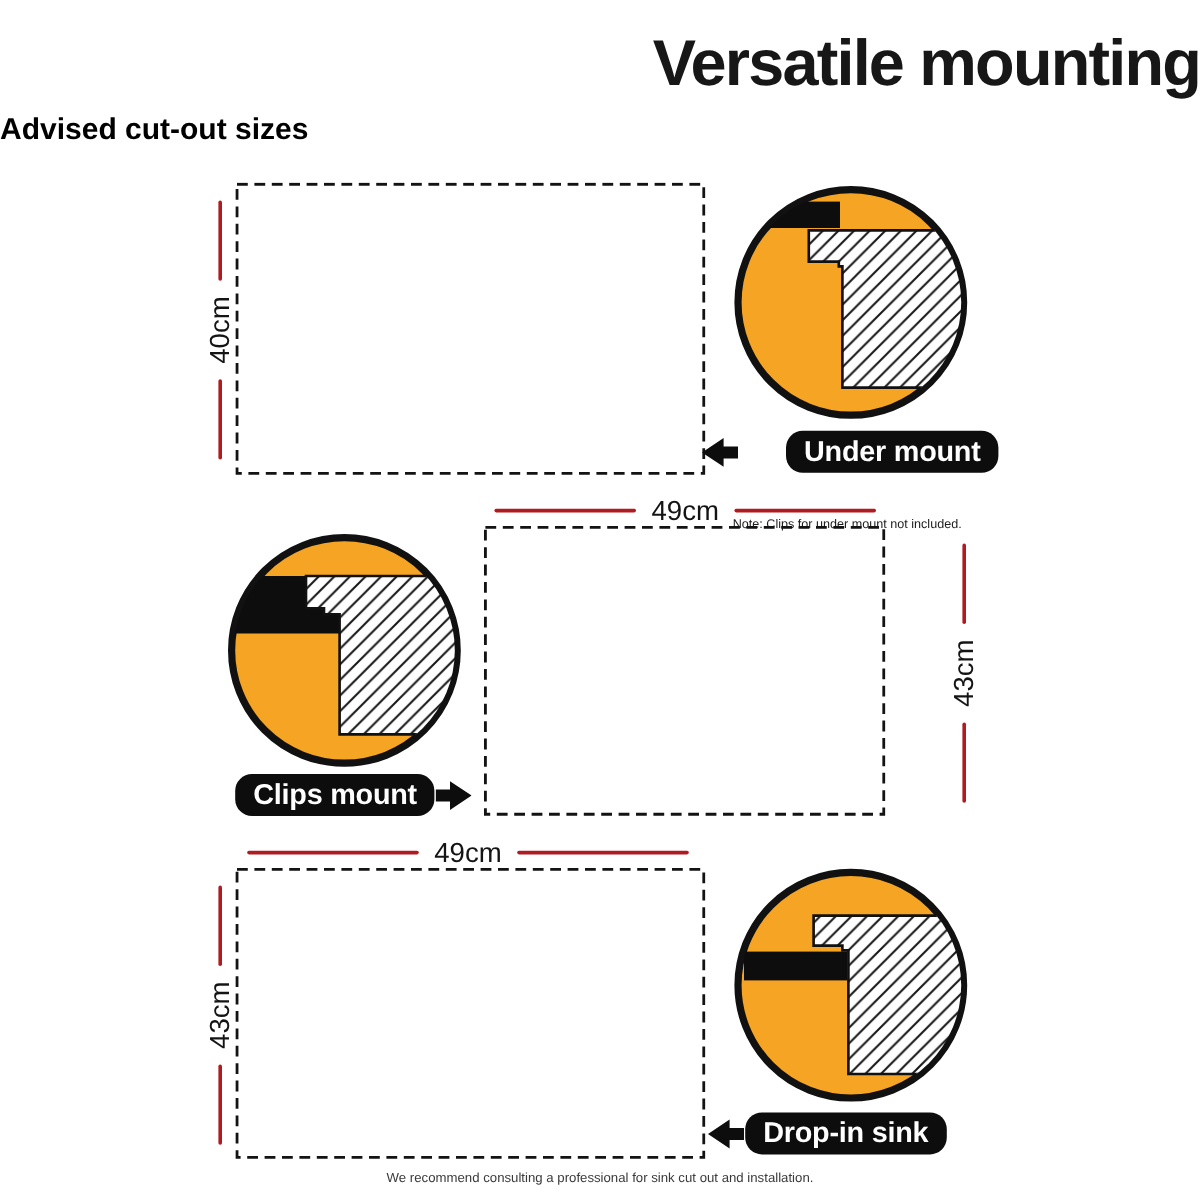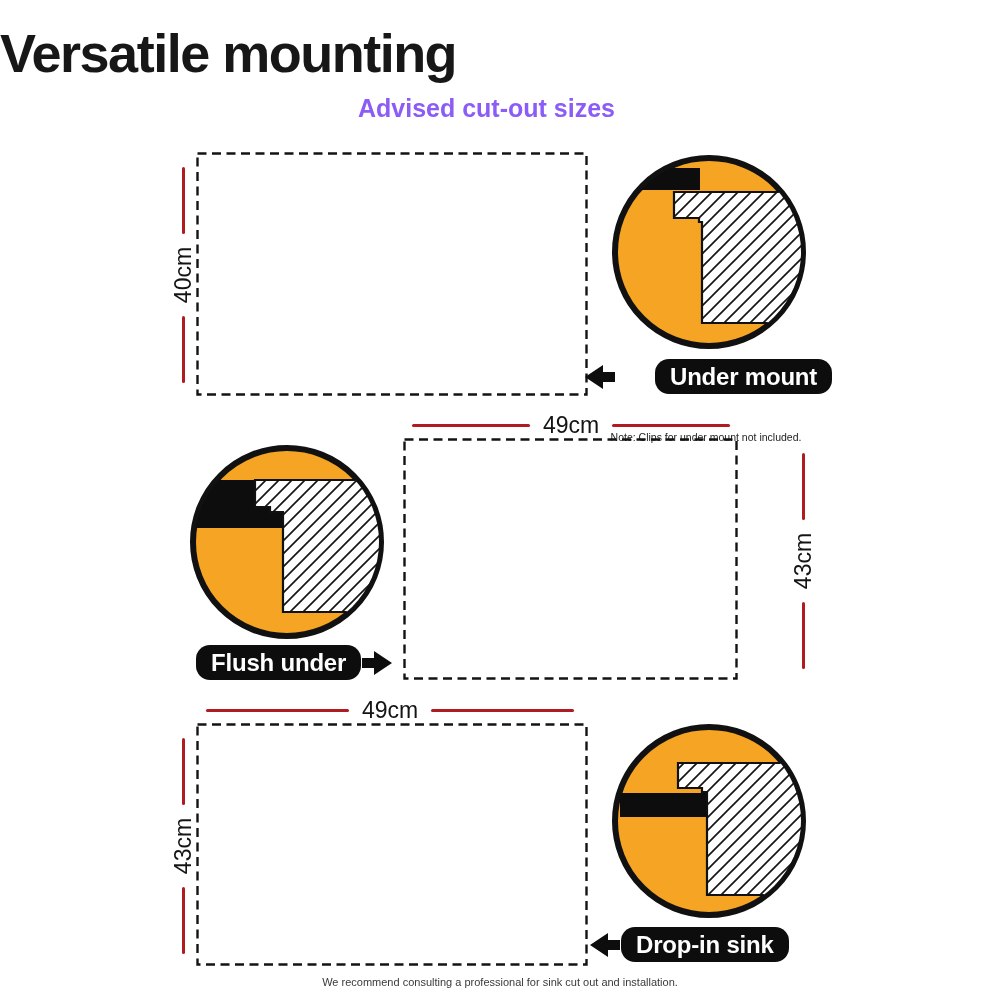--- a/index.html
+++ b/index.html
@@ -3,26 +3,26 @@
 <meta charset="utf-8">
 <style>
   html,body { margin:0; padding:0; background:#ffffff; }
   .page {
     position:relative; width:1000px; height:1000px; background:#ffffff;
     font-family:"Liberation Sans", sans-serif; color:#151515; overflow:hidden;
     --red:#b01b21; --ink:#0d0d0d; --orange:#f5a423;
   }
   .abs { position:absolute; }
   .title {
-    top:22px; left:0; width:1000px; text-align:left;
+    top:22px; left:0; width:1000px; text-align:right;
     font-size:54px; font-weight:800; letter-spacing:-1.5px; color:#171717;
   }
   .subtitle {
-    top:94px; left:0; width:973px; text-align:center;
-    font-size:25px; font-weight:600; color:#8b5cf6;
+    top:94px; left:0; width:973px; text-align:left;
+    font-size:25px; font-weight:600; color:#000000;
   }
   .dim {
     display:flex; align-items:center; gap:13px; height:28px;
   }
   .dim-line { flex:1; height:3px; background:var(--red); border-radius:2px; }
   .dim-text { font-size:23px; color:#141414; white-space:nowrap; line-height:28px; }
   .rot { transform:rotate(-90deg); }
   .pill-row { display:flex; align-items:center; gap:1px; }
   .pill {
     background:var(--ink); color:#ffffff; height:35px; padding:0 15px;
@@ -92,21 +92,21 @@
           <circle cx="100" cy="100" r="92"></circle>
         </clipPath>
     </defs>
     <circle cx="100" cy="100" r="94" fill="#f5a423" stroke="#111111" stroke-width="6"></circle>
     <g clip-path="url(#clipF)">
       <polygon points="-5,38 68,38 68,65 83,65 83,70 96,70 96,86 -5,86" fill="#0d0d0d"></polygon>
       <polygon points="68,38 205,38 205,170 96,170 96,70 83,70 83,65 68,65" fill="url(#hatchP)" stroke="#111111" stroke-width="2.2"></polygon>
     </g>
   </svg>
   <div class="abs pill-row" style="left:196px; top:645px;">
-    <span class="pill">Flush under</span>
+    <span class="pill">Clips mount</span>
     <svg class="arrow" width="30" height="28" viewBox="0 0 30 28">
       <polygon points="30,14 12,2 12,9 0,9 0,19 12,19 12,26" fill="#0d0d0d"></polygon>
     </svg>
   </div>
 
   <svg class="abs" style="left:196px; top:723px;" width="392" height="243">
     <rect x="1.5" y="1.5" width="389" height="240" fill="none" stroke="#131313" stroke-width="2.4" stroke-dasharray="9 5.5"></rect>
   </svg>
   <div class="abs dim" style="left:206px; top:696px; width:368px;">
     <span class="dim-line"></span>

